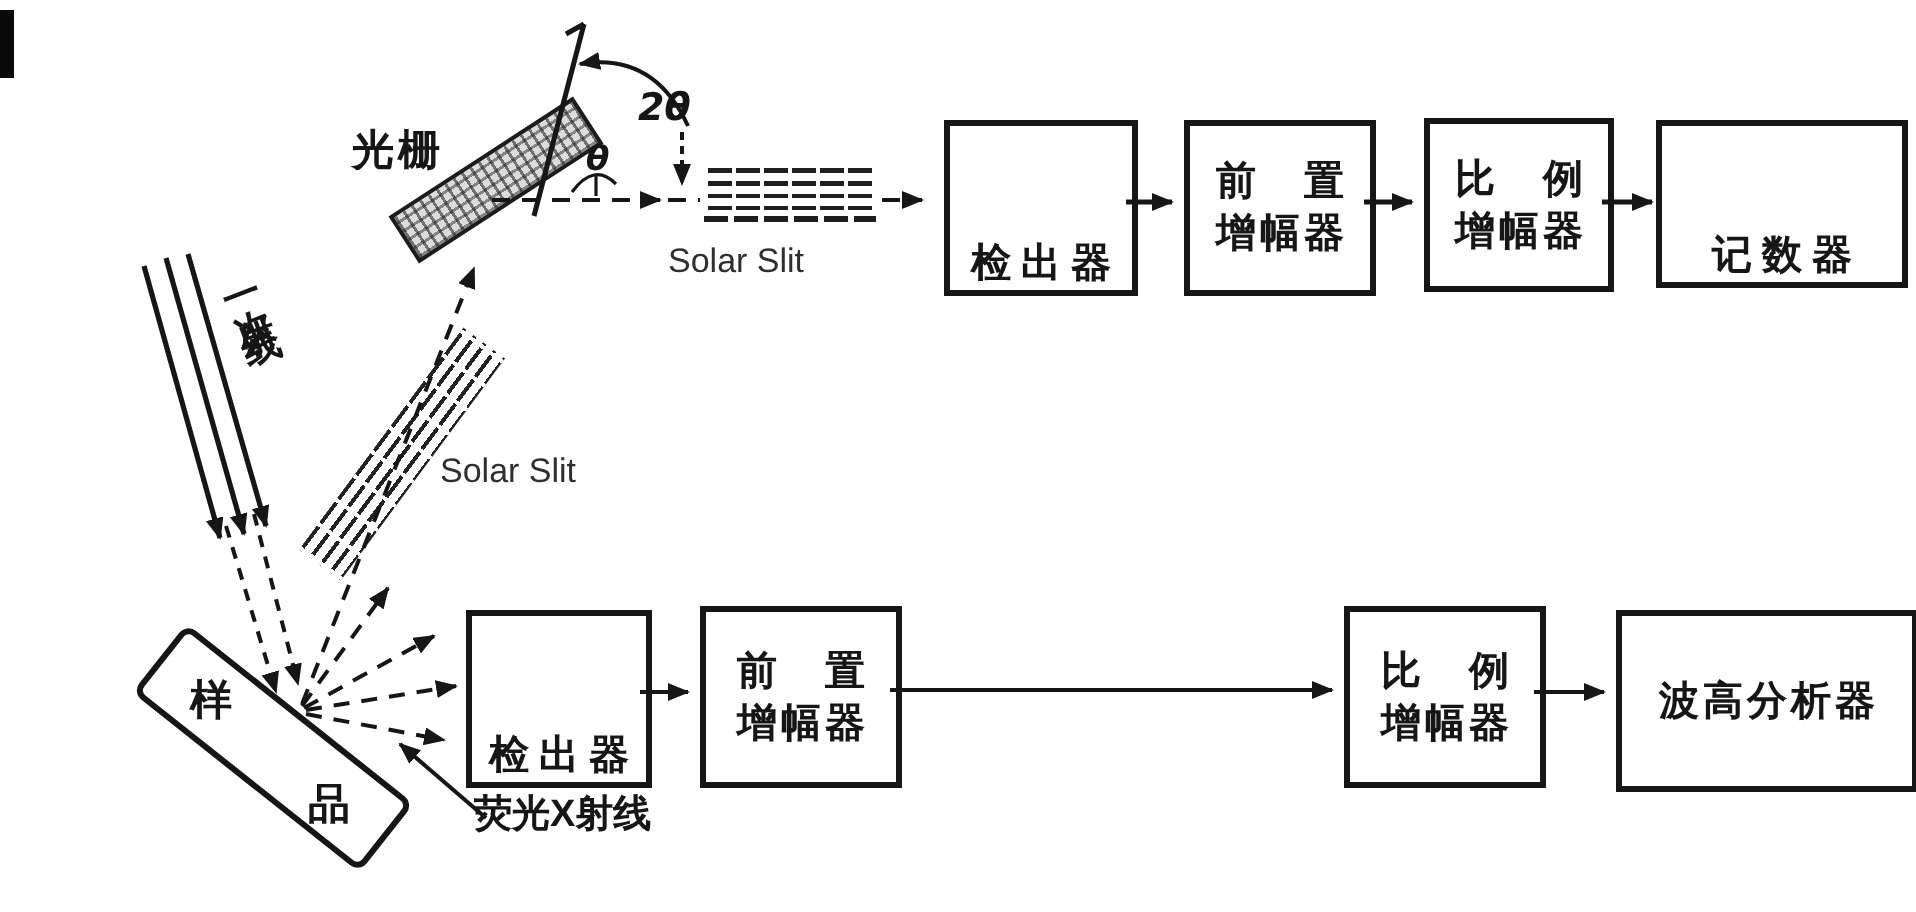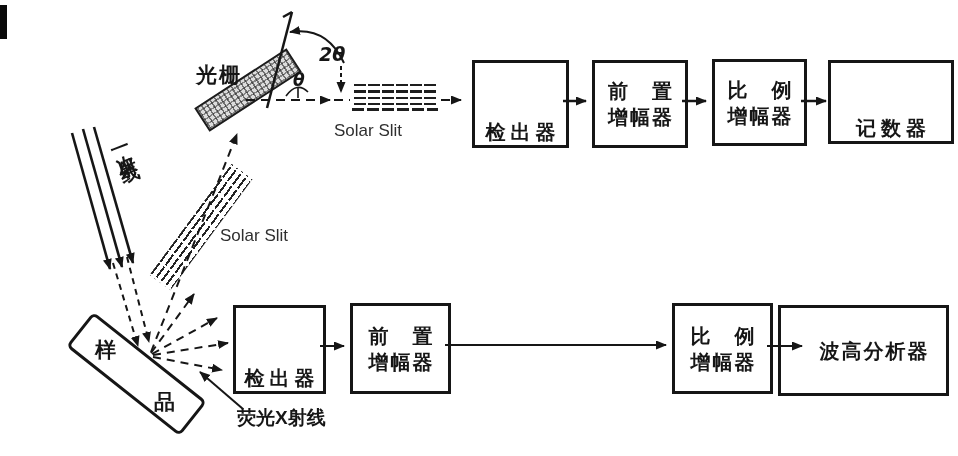--- a/index.html
+++ b/index.html
@@ -64,27 +64,27 @@
   <div class="artifact"></div>
 
   <div class="grating"></div>
   <div class="slit-diag"></div>
   <div class="slit-top"></div>
   <div class="slit-top-base"></div>
   <div class="sample"></div>
   <span class="sample-char" style="left:95px;top:336px;">样</span>
   <span class="sample-char" style="left:154px;top:388px;">品</span>
 
-  <div class="lbl" style="left:176px;top:61px;font-size:21px;font-weight:bold;letter-spacing:2px;margin-left:20px;">光栅</div>
+  <div class="lbl" style="left:176px;top:61px;font-size:21px;font-weight:bold;letter-spacing:2px;">光栅</div>
   <div class="lbl angle" style="left:319px;top:43px;font-size:19px;font-weight:bold;">2θ</div>
   <div class="lbl angle" style="left:293px;top:70px;font-size:17px;font-weight:bold;">θ</div>
   <div class="lbl" style="left:334px;top:121px;font-size:17px;color:#2f2f2f;">Solar Slit</div>
   <div class="lbl" style="left:220px;top:226px;font-size:17px;color:#2f2f2f;">Solar Slit</div>
   <div class="primary-label">一次射线</div>
-  <div class="lbl" style="left:237px;top:405px;font-size:19px;font-weight:bold;">荧光X射线</div>
+  <div class="lbl" style="left:237px;top:394px;font-size:19px;font-weight:bold;">荧光X射线</div>
 
   <div class="box ls5" style="left:472px;top:60px;width:91px;height:82px;">
     <span>检出器</span>
   </div>
   <div class="box ls2" style="left:592px;top:60px;width:90px;height:82px;">
     <span>前　置</span>
     <span>增幅器</span>
   </div>
   <div class="box ls2" style="left:712px;top:59px;width:89px;height:81px;">
     <span>比　例</span>
@@ -98,21 +98,21 @@
     <span>检出器</span>
   </div>
   <div class="box ls2" style="left:350px;top:303px;width:95px;height:85px;">
     <span>前　置</span>
     <span>增幅器</span>
   </div>
   <div class="box ls2" style="left:672px;top:303px;width:95px;height:85px;">
     <span>比　例</span>
     <span>增幅器</span>
   </div>
-  <div class="box ls2" style="left:778px;top:305px;width:145px;height:85px;padding-left:20px;">
+  <div class="box ls2" style="left:808px;top:305px;width:145px;height:85px;">
     <span>波高分析器</span>
   </div>
 
   <svg class="overlay" width="958" height="456" viewBox="0 0 958 456">
     <defs>
       <marker id="ah" markerUnits="userSpaceOnUse" markerWidth="12" markerHeight="10" refX="10" refY="4.5" orient="auto">
         <path d="M0,0 L11,4.5 L0,9 z" fill="#161616"></path>
       </marker>
     </defs>
 

